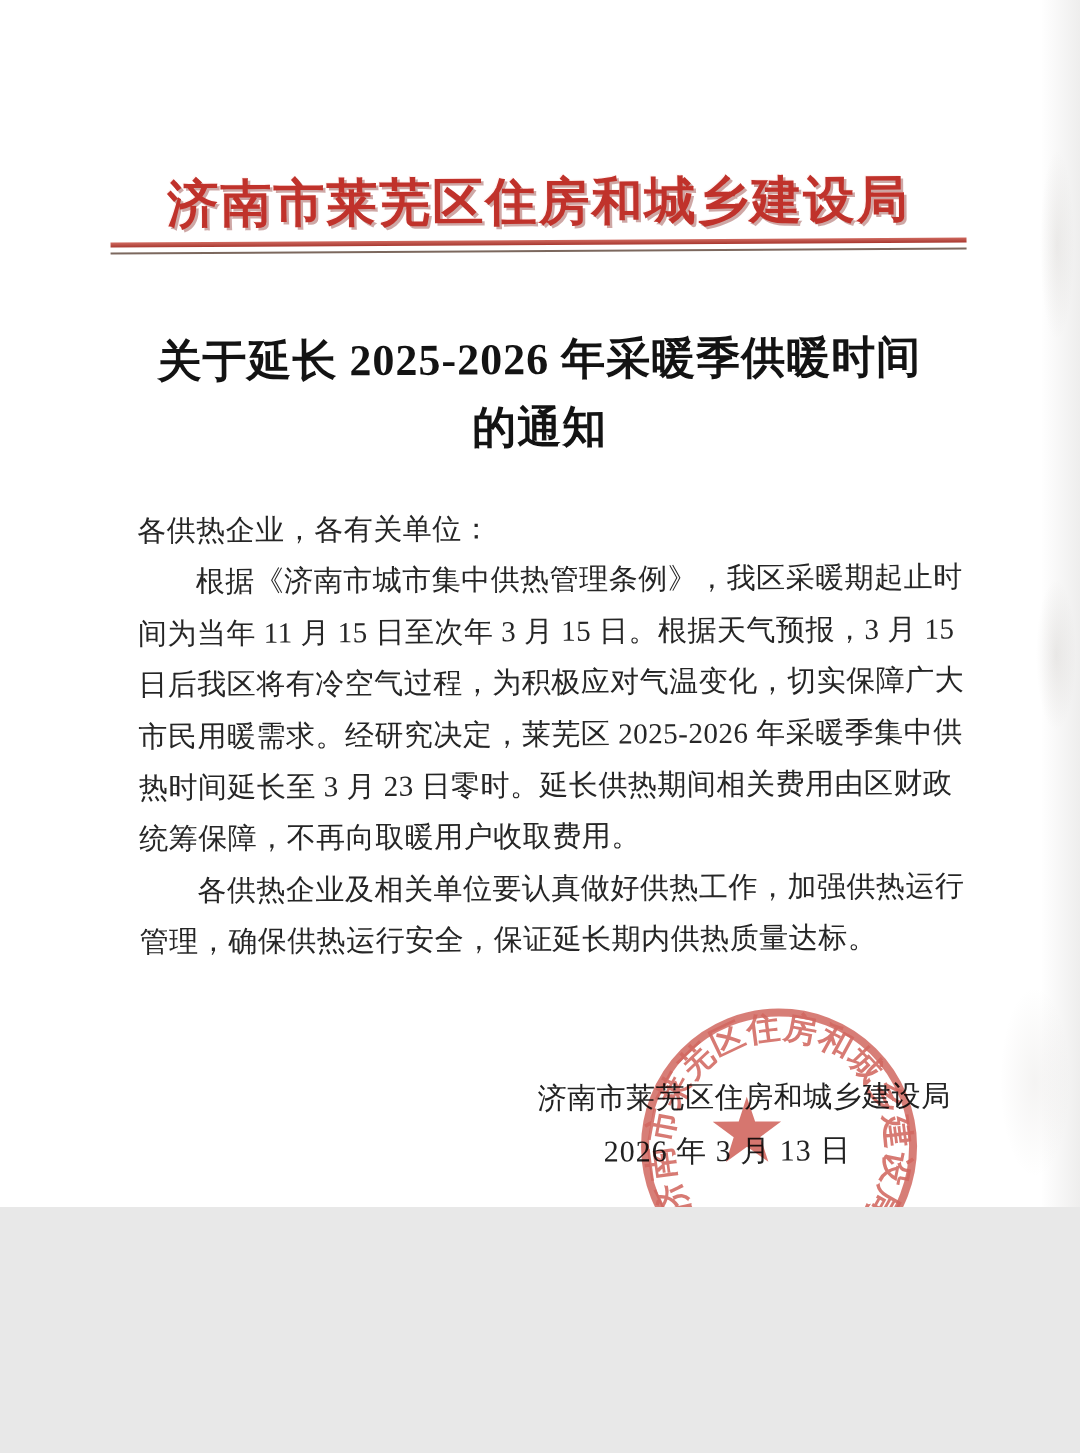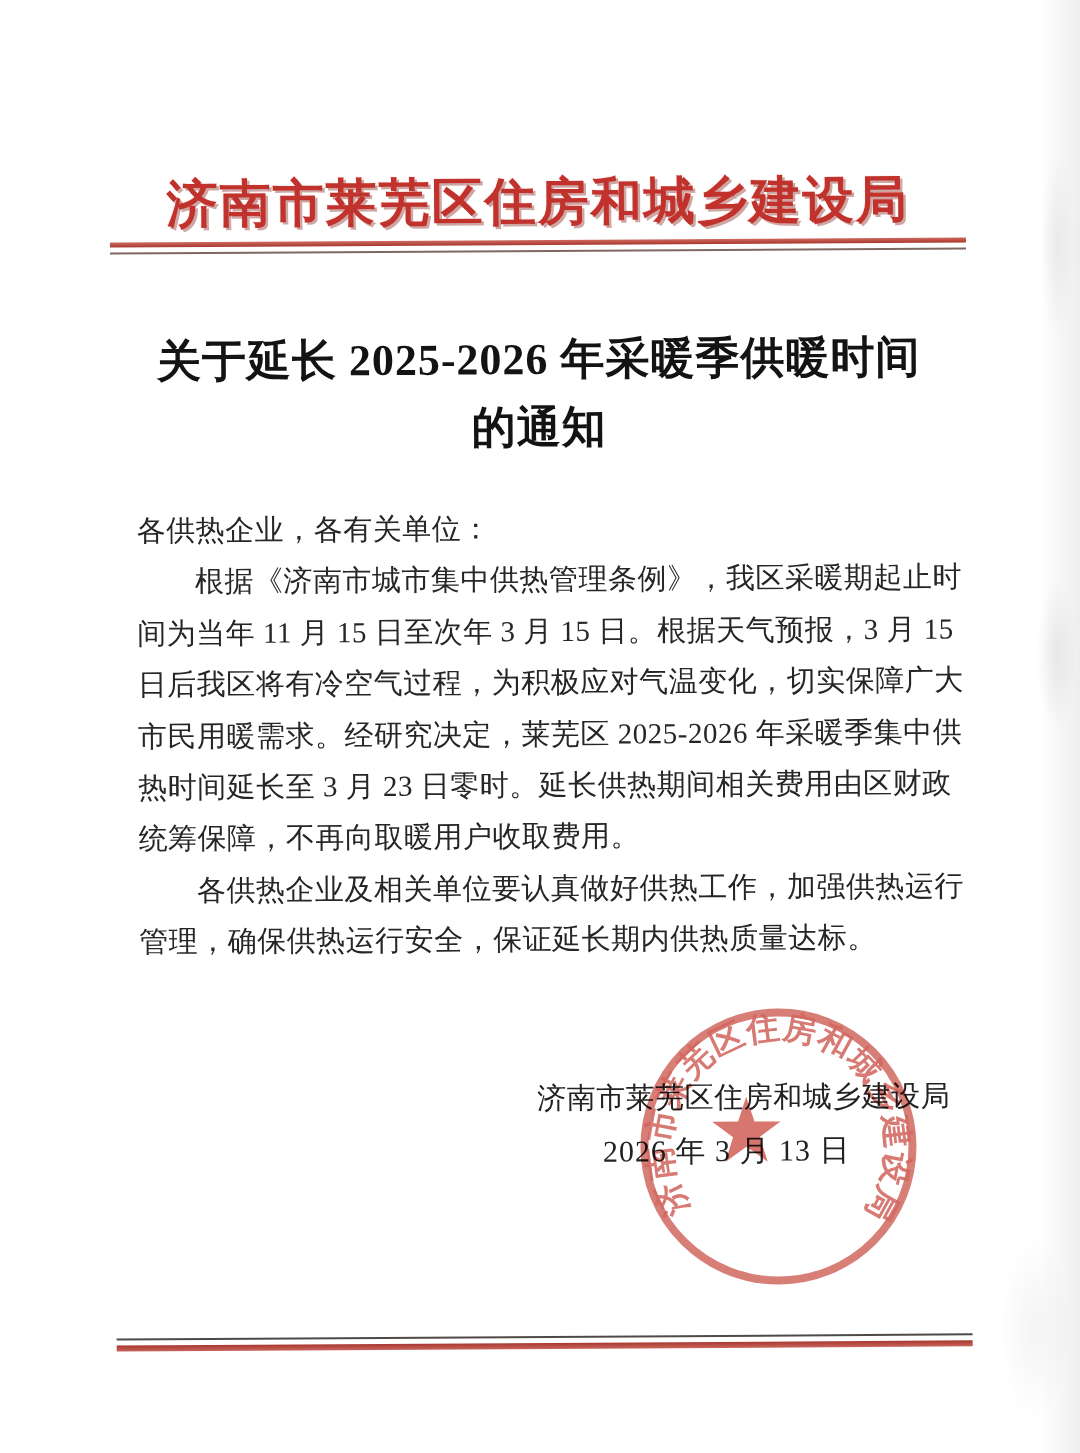--- a/index.html
+++ b/index.html
@@ -1,18 +1,18 @@
 <!DOCTYPE html>
 <html style="--header_red: #c0322b; --rule_red: #a83830; --rule_dark: #7c685e; --seal_red: #c43b31; --text_black: #262626;"><head>
 <meta charset="utf-8">
 <style>
   html,body{margin:0;padding:0;background:#e8e8e8;}
   .page{
     position:relative;
-    width:1080px;height:1453px;
+    width:1080px;height:1207px;
     background:#ffffff;
     overflow:hidden;
     font-family:"Liberation Serif","DejaVu Serif",serif;
   }
   .tilt{
     position:absolute;left:0;top:0;width:100%;height:100%;
     transform:rotate(-0.35deg);
     transform-origin:50% 40%;
   }
   .letterhead{

